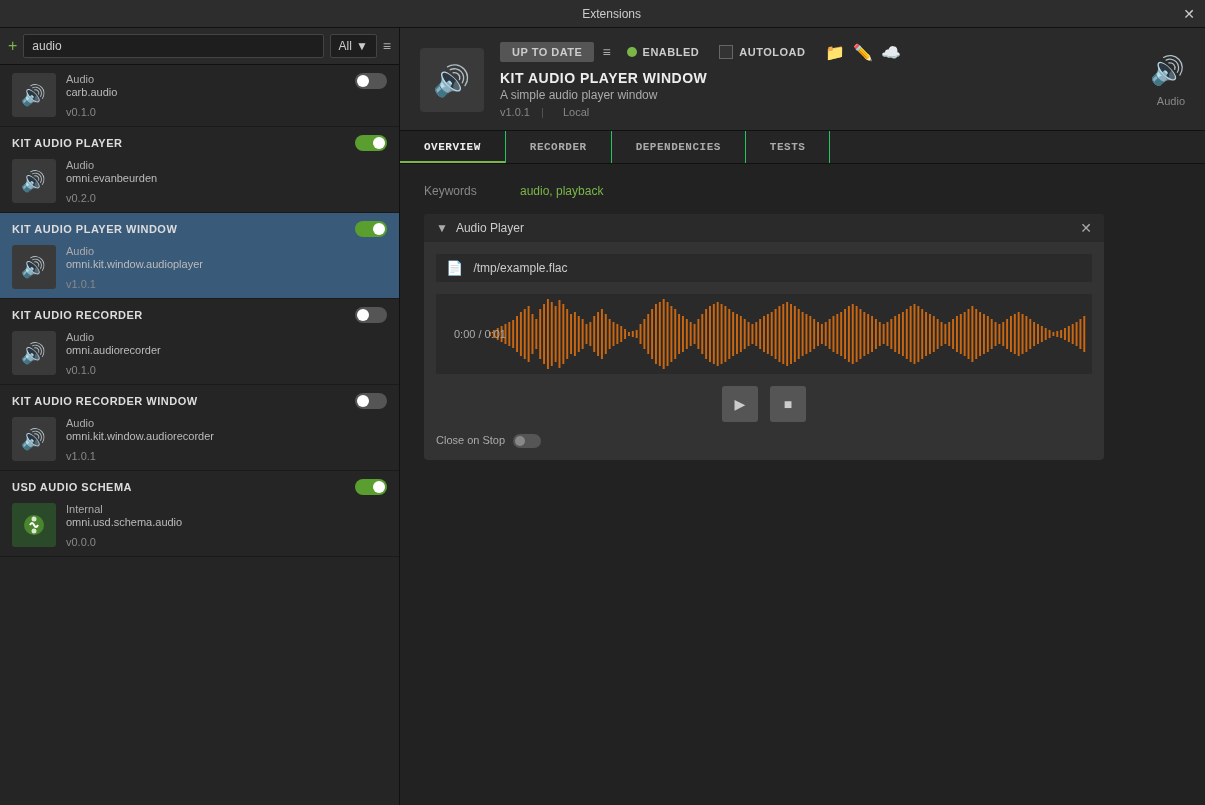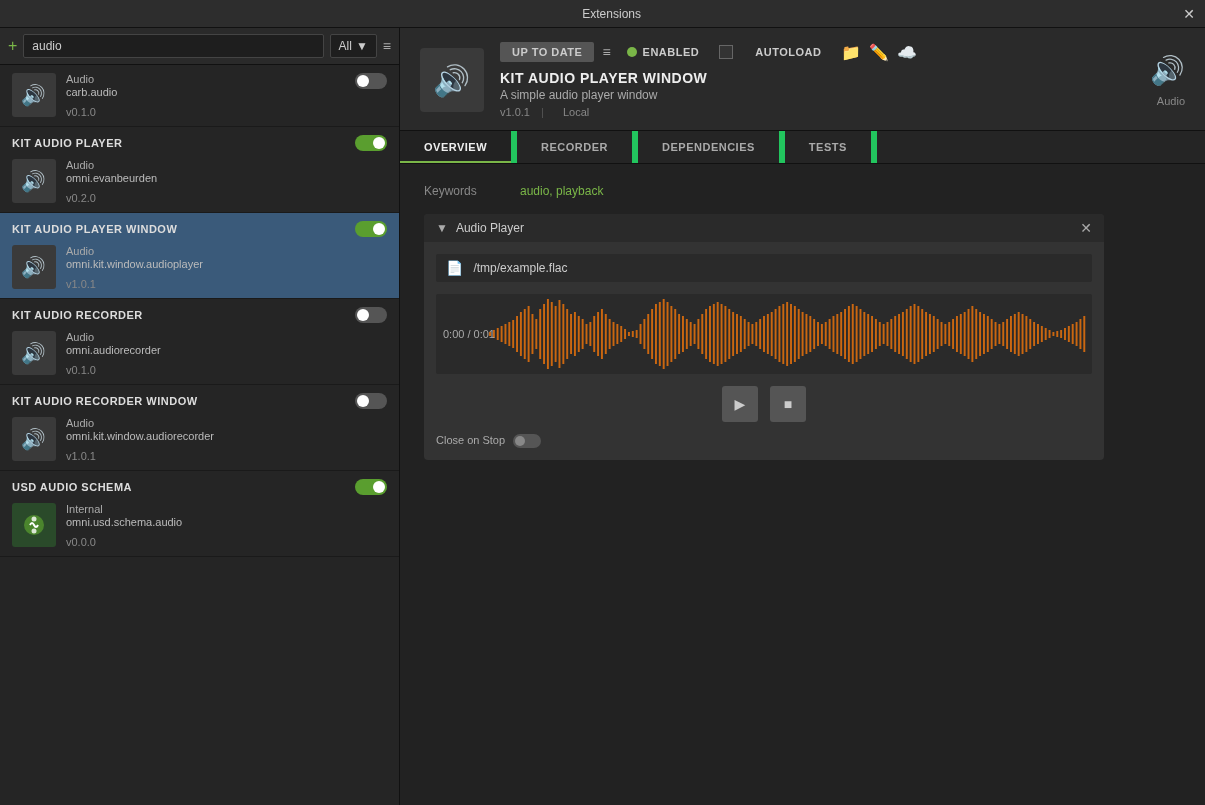--- a/index.html
+++ b/index.html
@@ -259,21 +259,21 @@
     }
     .enabled-label {
       color: #ccc;
       font-size: 11px;
       font-weight: bold;
       letter-spacing: 0.5px;
     }
     .autoload-container {
       display: flex;
       align-items: center;
-      gap: 22px;
+      gap: 6px;
       margin-left: 12px;
     }
     .autoload-checkbox {
       width: 14px;
       height: 14px;
       border: 1px solid #666;
       background: #333;
     }
     .autoload-label {
       color: #ccc;
@@ -332,22 +332,23 @@
       background: #252525;
       border-bottom: 1px solid #111;
     }
     .tab {
       padding: 10px 24px;
       color: #aaa;
       cursor: pointer;
       font-size: 11px;
       font-weight: bold;
       letter-spacing: 0.5px;
-      border-right: 6px solid #22c55e;
+      border-right: 1px solid #22c55e;
       position: relative;
+      font-family: Liberation Mono, monospace;
     }
     .tab.active {
       color: #eee;
       background: #222;
     }
     .tab.active::after {
       content: '';
       position: absolute;
       bottom: 0;
       left: 0;
@@ -439,21 +440,21 @@
       border-radius: 2px;
       height: 80px;
       display: flex;
       align-items: center;
       overflow: hidden;
       position: relative;
       margin-bottom: 12px;
     }
     .time-label {
       position: absolute;
-      left: 7px;
+      left: 18px;
       color: #aaa;
       font-size: 11px;
       z-index: 2;
     }
     .waveform-svg {
       width: 100%;
       height: 100%;
       position: absolute;
       left: 0;
       top: 0;

